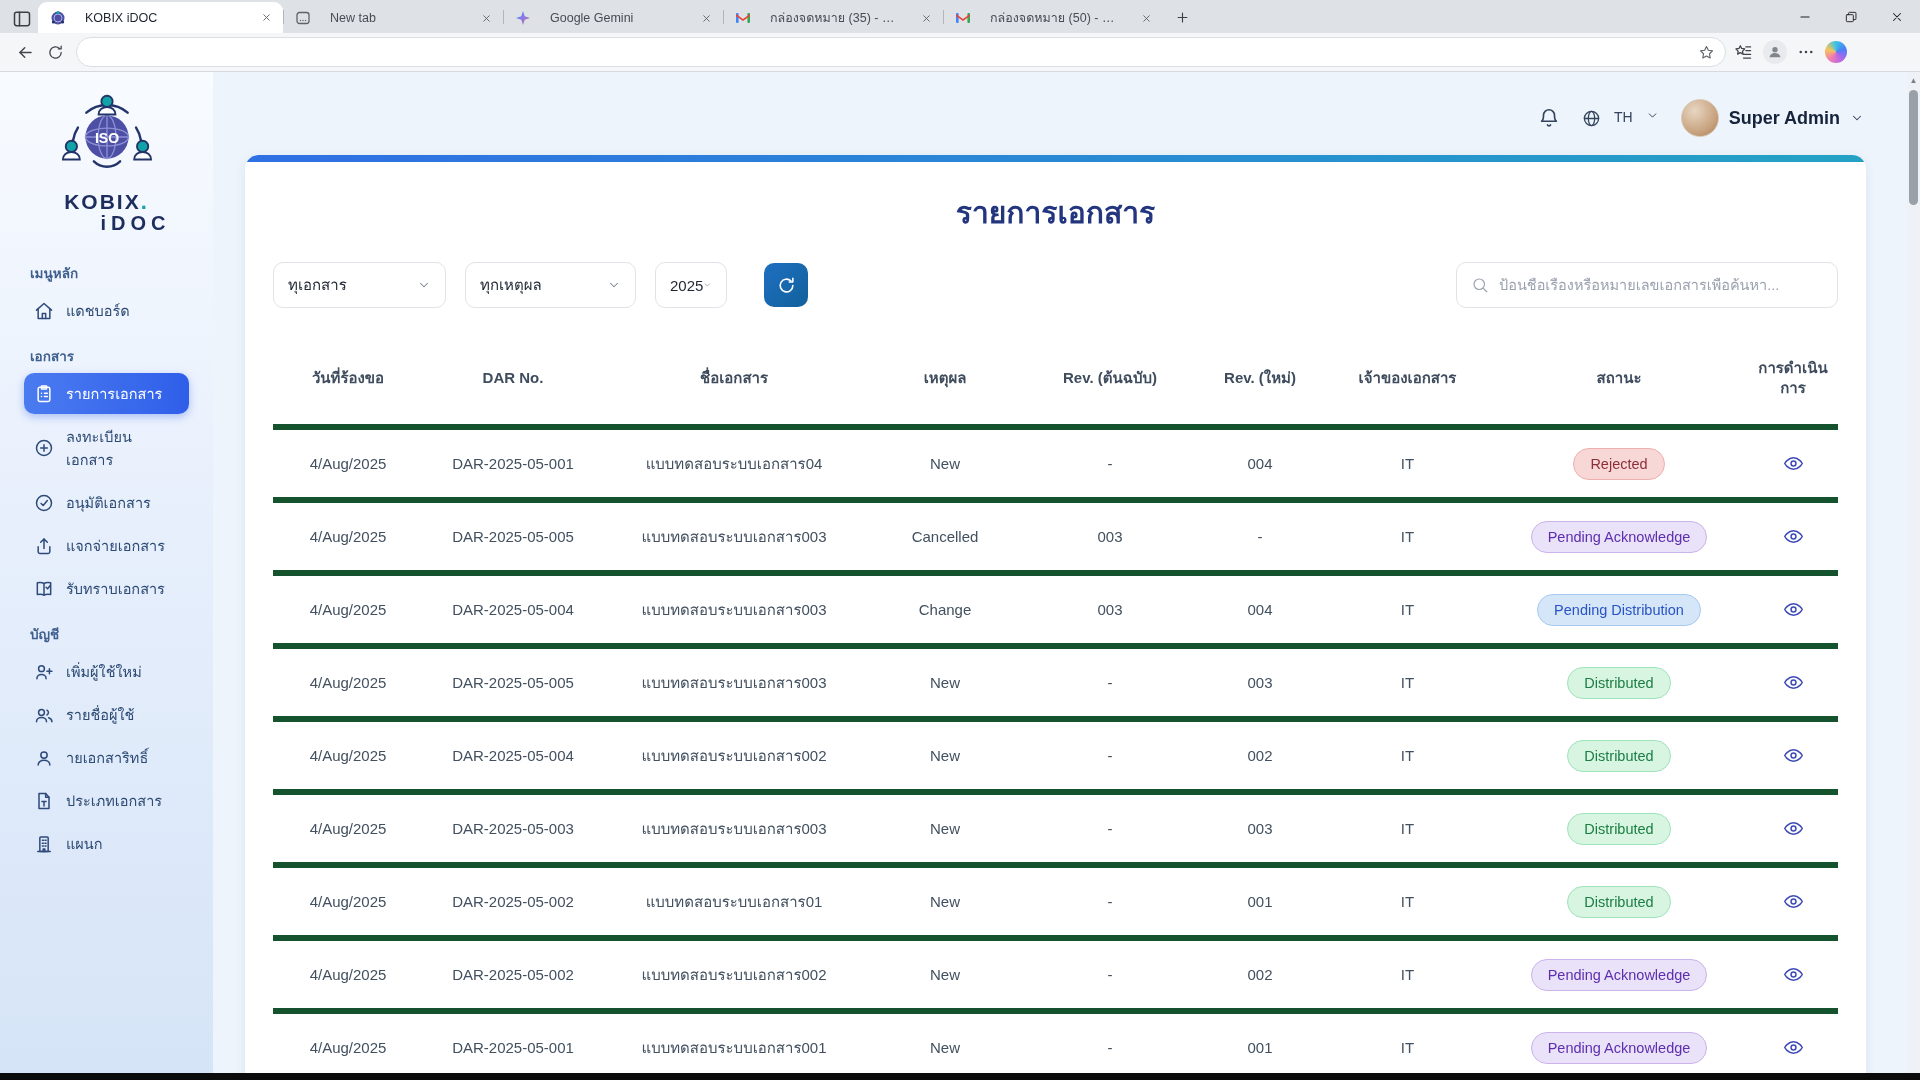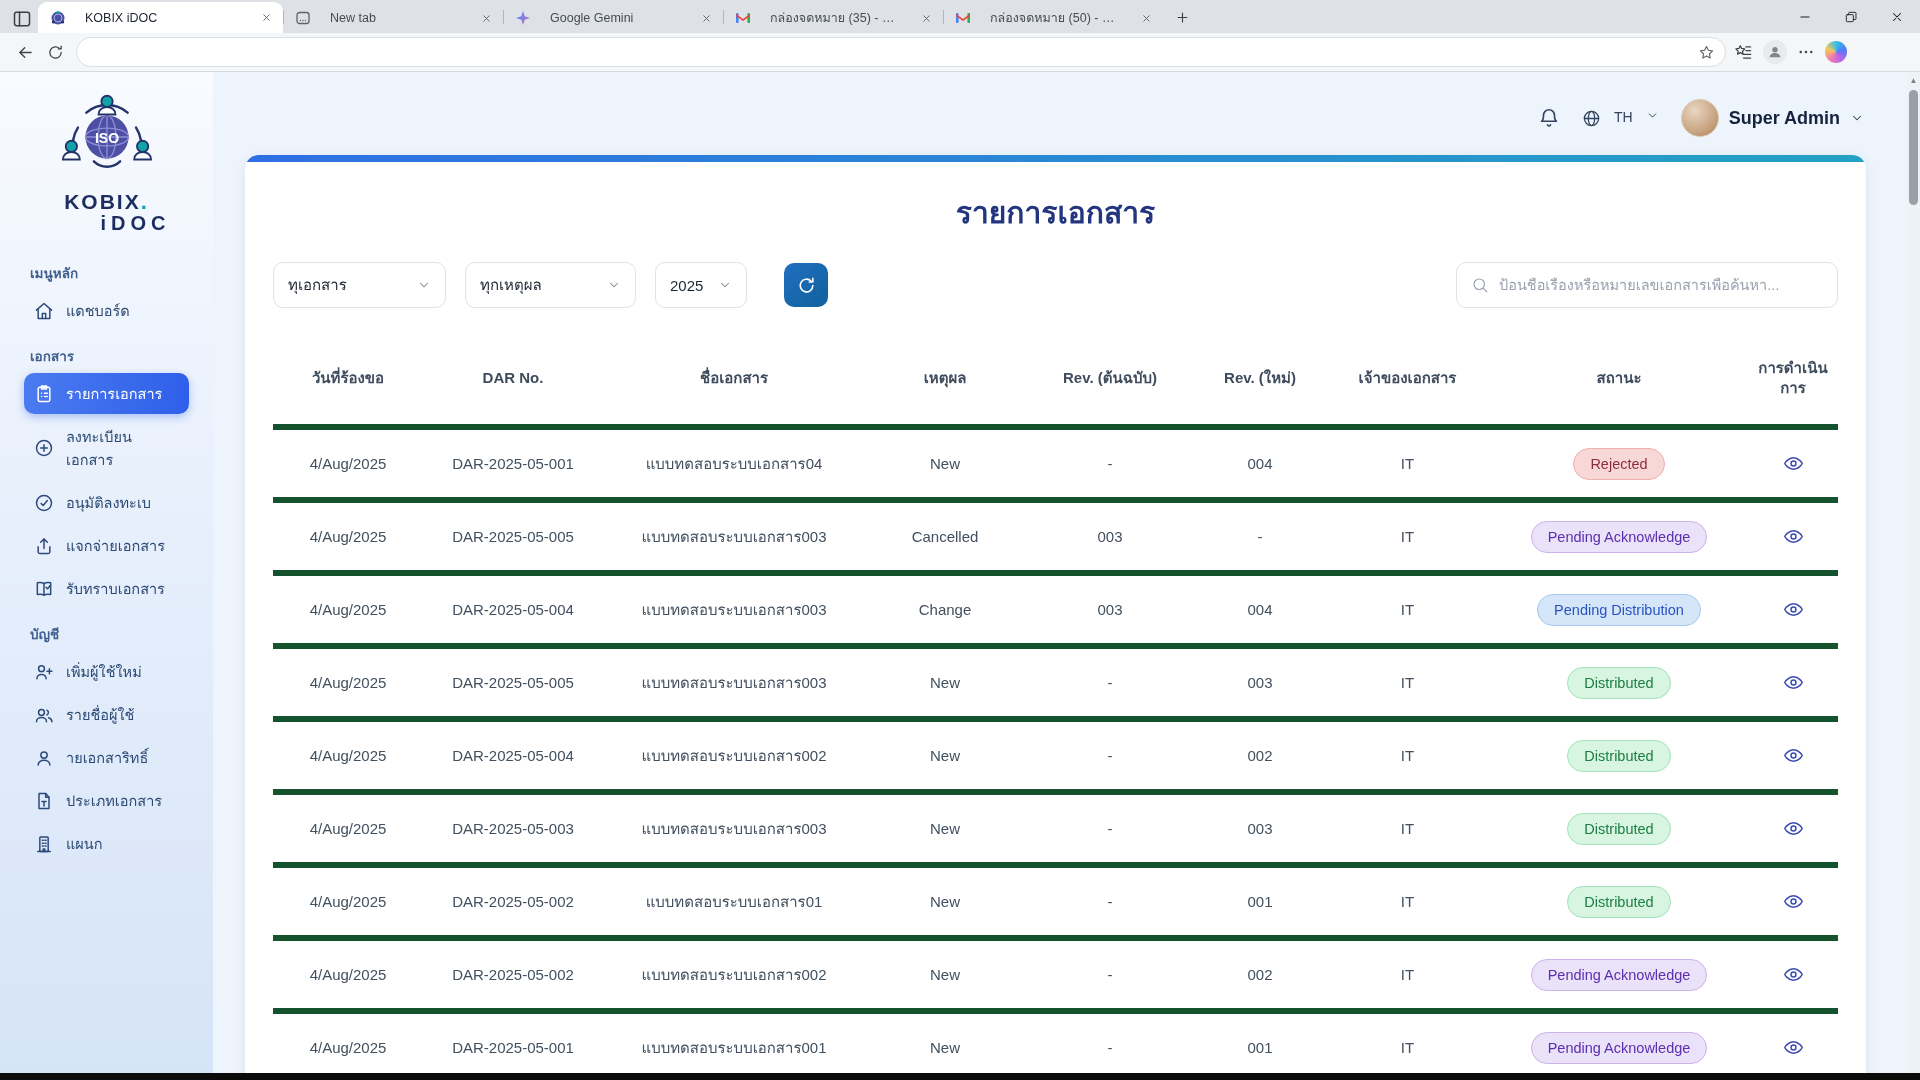--- a/index.html
+++ b/index.html
@@ -54,21 +54,21 @@
 
   .card { margin-top:9px; width:1621px; background:#ffffff; border-radius:14px; box-shadow:0 2px 12px rgba(30,60,120,.08); padding:0 28px 20px; height:1400px; position:relative; overflow:hidden; }
   .card-accent { position:absolute; left:0; top:0; right:0; height:7px; background:linear-gradient(90deg,#2f6fe4,#23a2c4); }
   .page-title { margin-top:34px; text-align:center; font-size:30px; font-weight:bold; color:#22357e; }
 
   .filters { display:flex; align-items:center; margin-top:26px; }
   .select { height:46px; background:#fff; border:1px solid #e0e3e8; border-radius:10px; display:flex; align-items:center; justify-content:space-between; padding:0 14px; font-size:15px; color:#1d2633; cursor:pointer; }
   .select .icon { color:#7b8494; }
   .sel-status { width:173px; margin-right:19px; }
   .sel-reason { width:171px; margin-right:19px; }
-  .sel-year  { width:92px; }
+  .sel-year  { width:72px; }
   .refresh-btn { width:44px; height:44px; margin-left:37px; border:none; border-radius:10px; background:linear-gradient(135deg,#1f6fc2,#11619b); color:#fff; display:flex; align-items:center; justify-content:center; cursor:pointer; }
   .searchbox { margin-left:auto; width:382px; height:46px; background:#fff; border:1px solid #e0e3e8; border-radius:10px; display:flex; align-items:center; padding:0 14px; gap:10px; }
   .searchbox .icon { color:#9aa2af; }
   .searchbox input { border:none; outline:none; flex:1; font-size:14.5px; color:#333; background:transparent; }
   .searchbox input::placeholder { color:#9aa2af; }
 
   .dtable { margin-top:24px; }
   .thead, .trow { display:grid; grid-template-columns:150px 180px 262px 160px 170px 130px 165px 258px 90px; align-items:center; }
   .thead { min-height:92px; }
   .th { text-align:center; font-size:15px; font-weight:bold; color:#3f4c5e; line-height:1.35; padding:0 4px; }
@@ -317,21 +317,21 @@
           </span>
           <span>ลงทะเบียนเอกสาร</span>
         </div>
         <div class="nav-item">
           <span class="icon" style="height: 20px; width: 20px;">
             <svg class="line" viewBox="0 0 24 24">
               <circle cx="12" cy="12" r="9"></circle>
               <path d="M8.5 12.5l2.5 2.5 5-6"></path>
             </svg>
           </span>
-          <span>อนุมัติลงทะเบ</span>
+          <span>อนุมัติเอกสาร</span>
         </div>
         <div class="nav-item">
           <span class="icon" style="height: 20px; width: 20px;">
             <svg class="line" viewBox="0 0 24 24">
               <path d="M12 15V4"></path>
               <path d="M8 7.5L12 3.5l4 4"></path>
               <path d="M5 13v6a2 2 0 0 0 2 2h10a2 2 0 0 0 2-2v-6"></path>
             </svg>
           </span>
           <span>แจกจ่ายเอกสาร</span>

